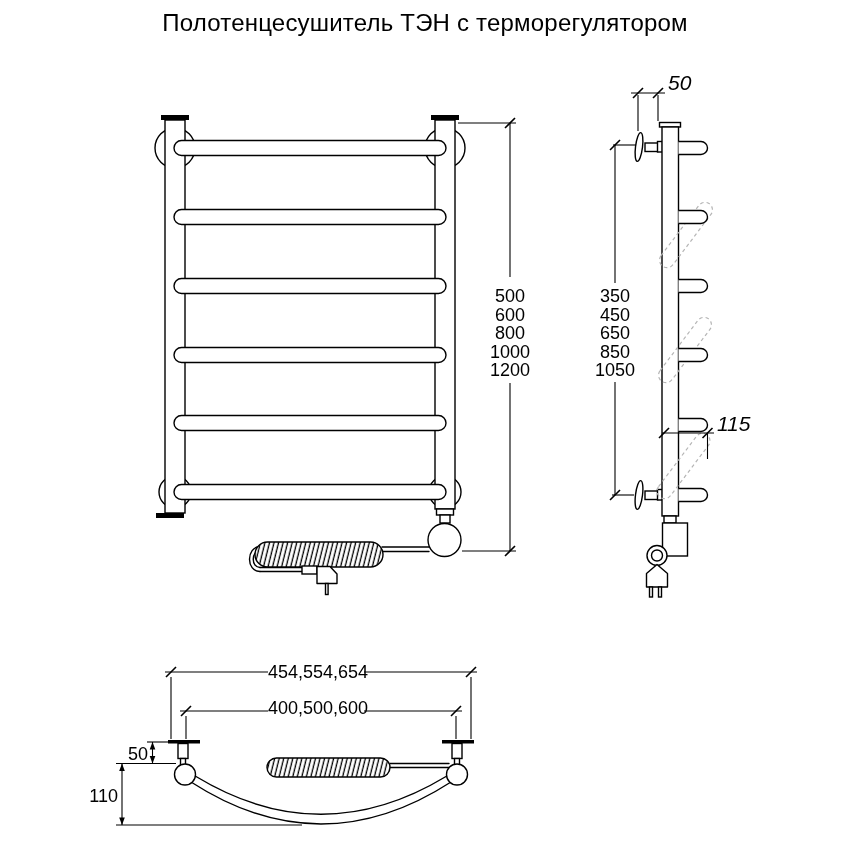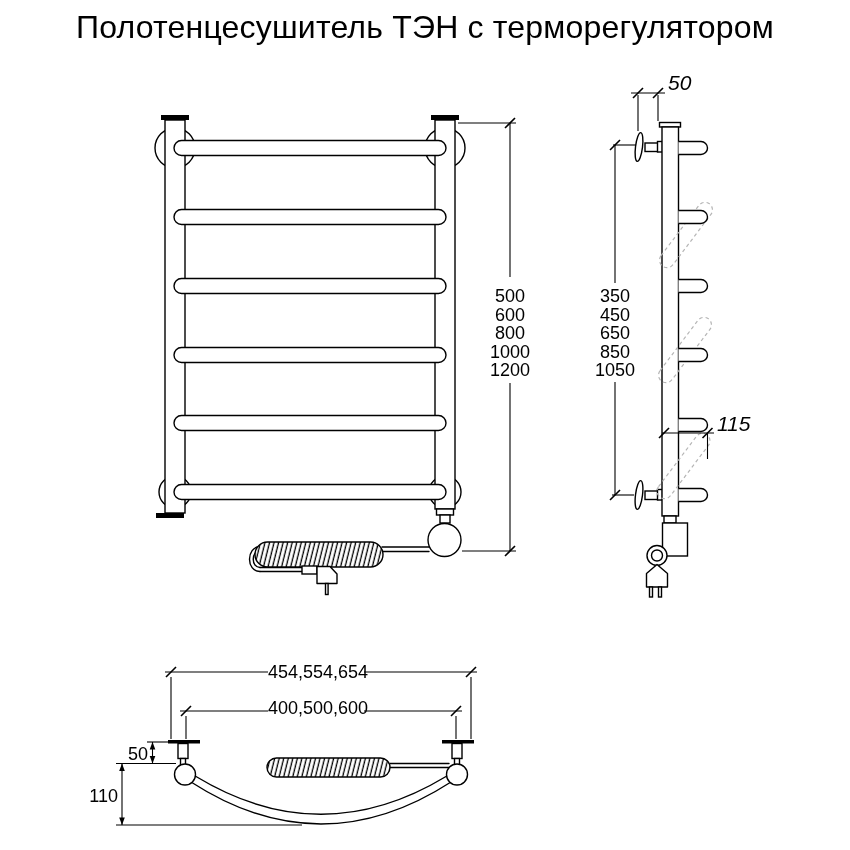--- a/index.html
+++ b/index.html
@@ -1,19 +1,19 @@
 <!DOCTYPE html>
 <html><head>
 <meta charset="utf-8">
 <style>
   html,body{margin:0;padding:0;background:#fff;}
   #stage{position:relative;width:850px;height:850px;background:#fff;overflow:hidden;
          font-family:"Liberation Sans",sans-serif;}
   .title{position:absolute;top:9px;left:0;width:100%;text-align:center;
-         font-size:32px;font-weight:500;color:#000;letter-spacing:0.2px;}
+         font-size:24px;font-weight:500;color:#000;letter-spacing:0.2px;}
   svg{position:absolute;left:0;top:0;}
   .s  {stroke:#000;stroke-width:1.4;fill:none;stroke-linecap:round;}
   .sw {stroke:#000;stroke-width:1.4;fill:#fff;}
   .f  {fill:#000;stroke:none;}
   .d  {stroke:#000;stroke-width:1.1;fill:none;}
   .tick{stroke:#000;stroke-width:1.6;}
   .dash{stroke:#b5b5b5;stroke-width:1.2;fill:none;stroke-dasharray:3.5 3;}
   .dim{font-family:"Liberation Sans",sans-serif;font-size:18px;fill:#000;}
   .dimi{font-family:"Liberation Sans",sans-serif;font-size:21px;font-style:italic;fill:#000;}
   .arr{fill:#000;stroke:none;}

